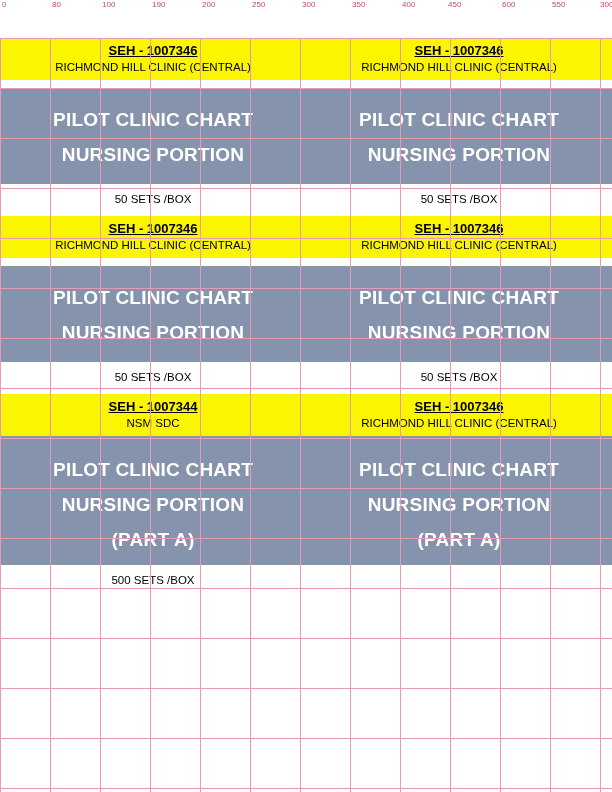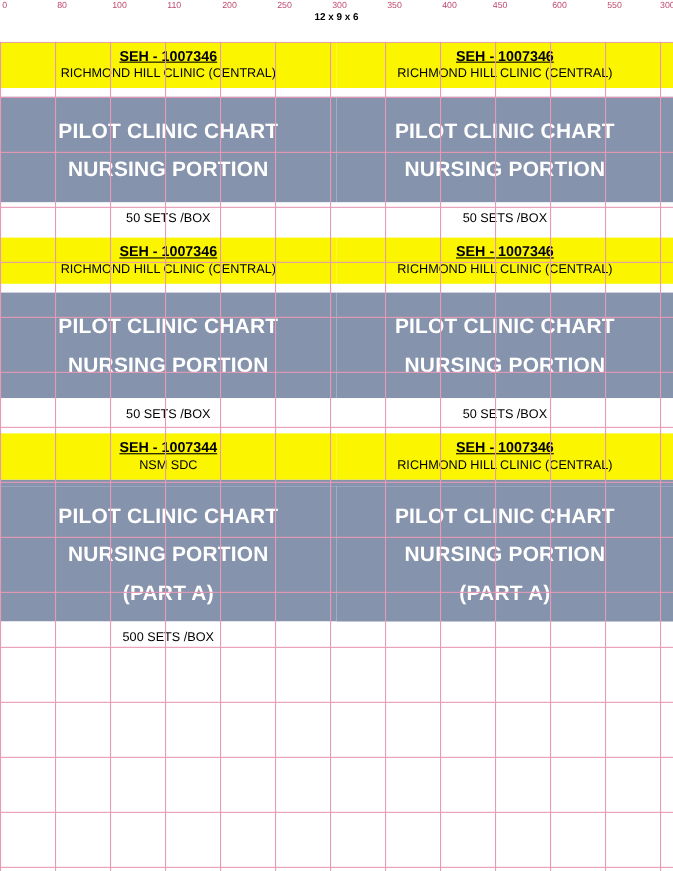--- a/index.html
+++ b/index.html
@@ -147,31 +147,30 @@
     width: 612px;
   }
 </style>
 </head>
 <body>
 
 <div class="ruler">
   <div class="ruler-tick" style="left:0px;">0</div>
   <div class="ruler-tick" style="left:50px;">80</div>
   <div class="ruler-tick" style="left:100px;">100</div>
-  <div class="ruler-tick" style="left:150px;">110</div>
+  <div class="ruler-tick" style="left:150px;">190</div>
   <div class="ruler-tick" style="left:200px;">200</div>
   <div class="ruler-tick" style="left:250px;">250</div>
   <div class="ruler-tick" style="left:300px;">300</div>
   <div class="ruler-tick" style="left:350px;">350</div>
   <div class="ruler-tick" style="left:400px;">400</div>
   <div class="ruler-tick" style="left:446px;">450</div>
   <div class="ruler-tick" style="left:500px;">600</div>
   <div class="ruler-tick" style="left:550px;">550</div>
   <div class="ruler-tick" style="left:598px;">300</div>
-  <div class="ruler-title">12 x 9 x 6</div>
 </div>
 
 <div class="sheet">
 
   <div class="label-row">
     <div class="label">
       <div class="band-yellow">
         <div class="seh">SEH - 1007346</div>
         <div class="site">RICHMOND HILL CLINIC (CENTRAL)</div>
       </div>

